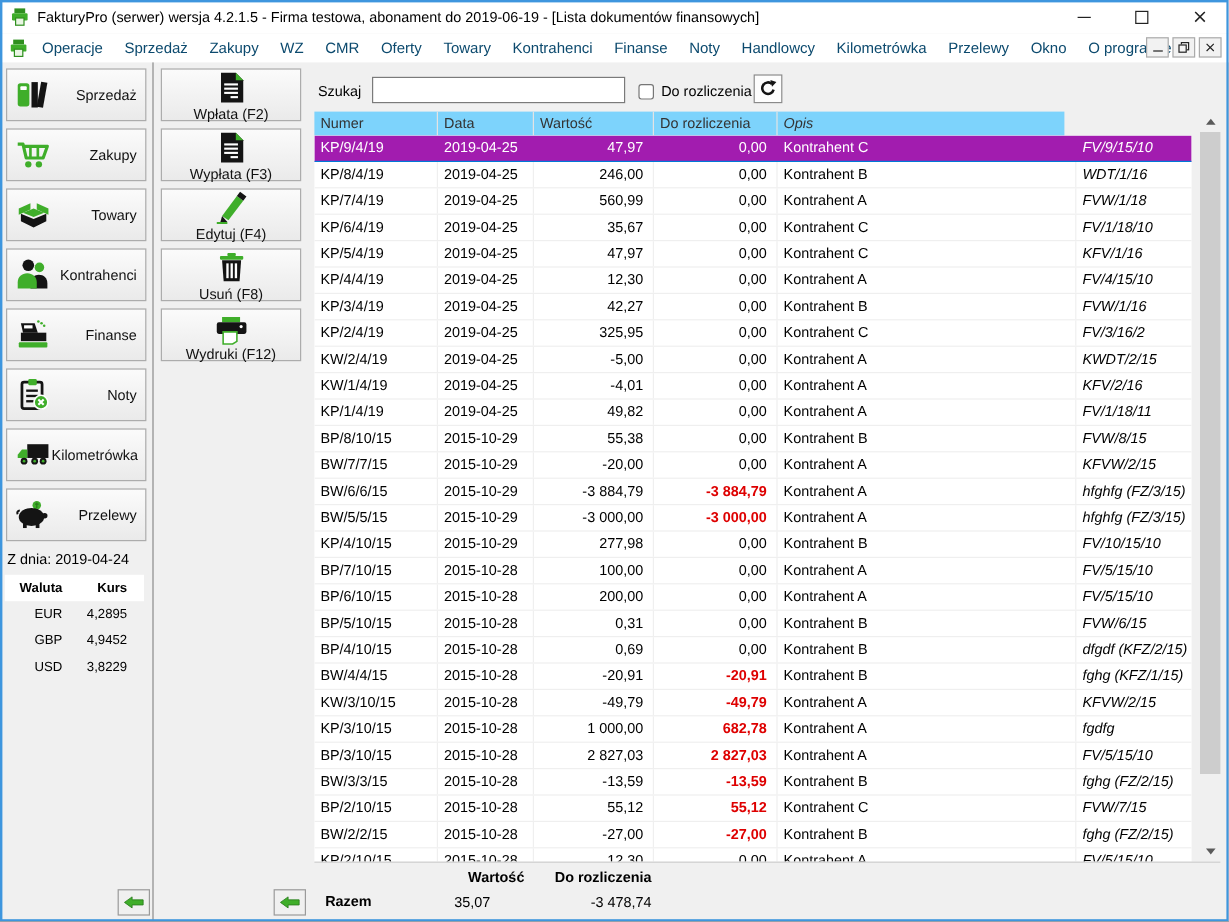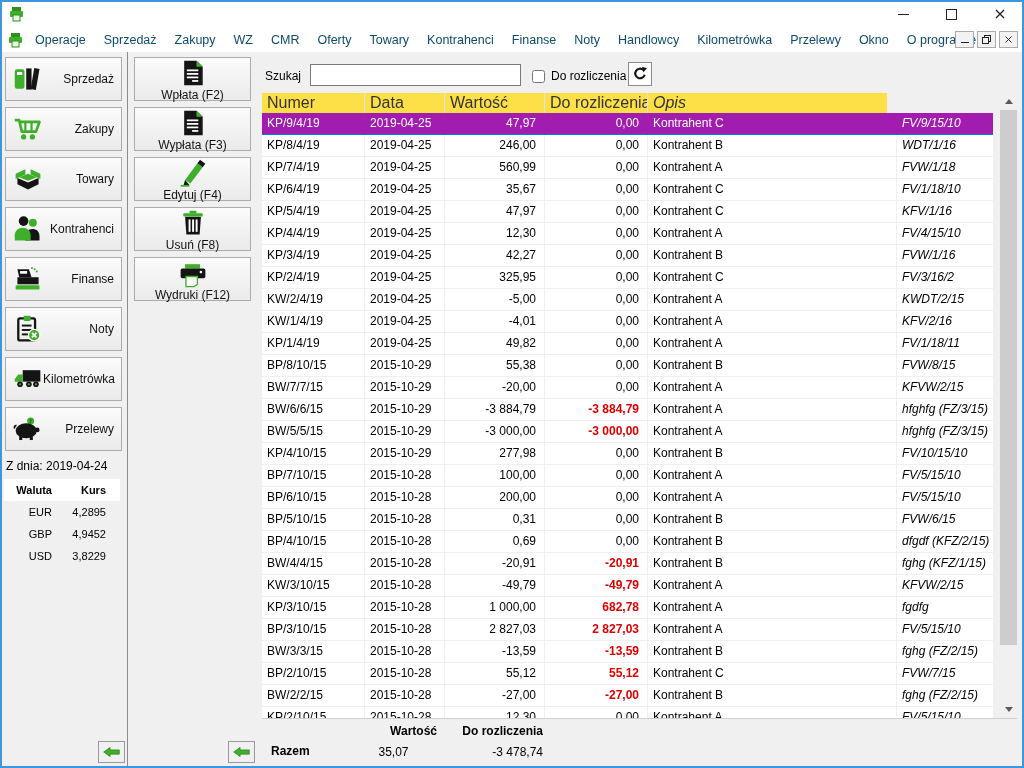--- a/index.html
+++ b/index.html
@@ -54,21 +54,21 @@
   #search-label{position:absolute;left:265px;top:69px;font-size:12px;}
   #search-input{position:absolute;left:310px;top:64px;width:211px;height:22px;border:1px solid #7a7a7a;
                 box-sizing:border-box;font:12px "Liberation Sans",sans-serif;padding:0 4px;background:#fff;}
   #due-checkbox{position:absolute;left:532px;top:70px;width:13px;height:13px;margin:0;}
   #due-label{position:absolute;left:551px;top:69px;font-size:12px;}
   #refresh-btn{position:absolute;left:628px;top:62px;width:24px;height:24px;border:1px solid #8a8a8a;
                background:#fdfdfd;display:flex;align-items:center;justify-content:center;box-sizing:border-box;}
   #refresh-btn svg{width:16px;height:16px;}
 
   
-  #table-header{position:absolute;left:262px;top:93px;width:625px;height:20px;background:#fde047;display:flex;font-size:16px;color:#333;}
+  #table-header{position:absolute;left:262px;top:93px;width:625px;height:20px;background:#7dd3fc;display:flex;font-size:12px;color:#333;}
   #table-header .hcell{line-height:20px;padding-left:5px;box-sizing:border-box;border-right:1px solid #e3e3e3;overflow:hidden;white-space:nowrap;}
   .c-numer{width:103px}.c-data{width:80px}.c-wartosc{width:100px}.c-due{width:103px}.c-kontr{width:249px}
   .c-opis{width:96px;border-right:none!important;font-style:italic;}
   #table-rows{position:absolute;left:262px;top:113px;width:731px;height:605px;background:#fff;overflow:hidden;}
   .trow{display:flex;height:22px;box-sizing:border-box;border-bottom:1px solid #efefef;font-size:12px;}
   .trow>div{line-height:21px;box-sizing:border-box;border-right:1px solid #efefef;padding-left:5px;overflow:hidden;white-space:nowrap;}
   .trow .c-wartosc,.trow .c-due{text-align:right;padding-right:8px;padding-left:0;}
   .trow.selected{background:#a21caf;color:#fff;border-bottom-color:#0078d7;}
   .trow.selected>div{border-right-color:transparent;}
   .trow .c-due.red{color:#de0000;font-weight:bold;}
@@ -206,20 +206,21 @@
     <path d="M2 2 L10 10 M10 2 L2 10" stroke="#222" stroke-width="1.3"></path>
   </symbol>
 </svg>
 
 <div class="window">
 
   <div class="titlebar">
     <svg class="app-ico">
         <use href="#sym-app-icon"></use>
       </svg>
+    <div class="title-text">FakturyPro (serwer) wersja 4.2.1.5 - Firma testowa, abonament do 2019-06-19 - [Lista dokumentów finansowych]</div>
     <div class="tb-btn" id="btn-min">
         <span class="glyph-min"></span>
       </div>
     <div class="tb-btn" id="btn-max">
         <span class="glyph-max"></span>
       </div>
     <div class="tb-btn" id="btn-close">
         <svg width="12" height="12">
           <use href="#sym-close-x"></use>
         </svg>

